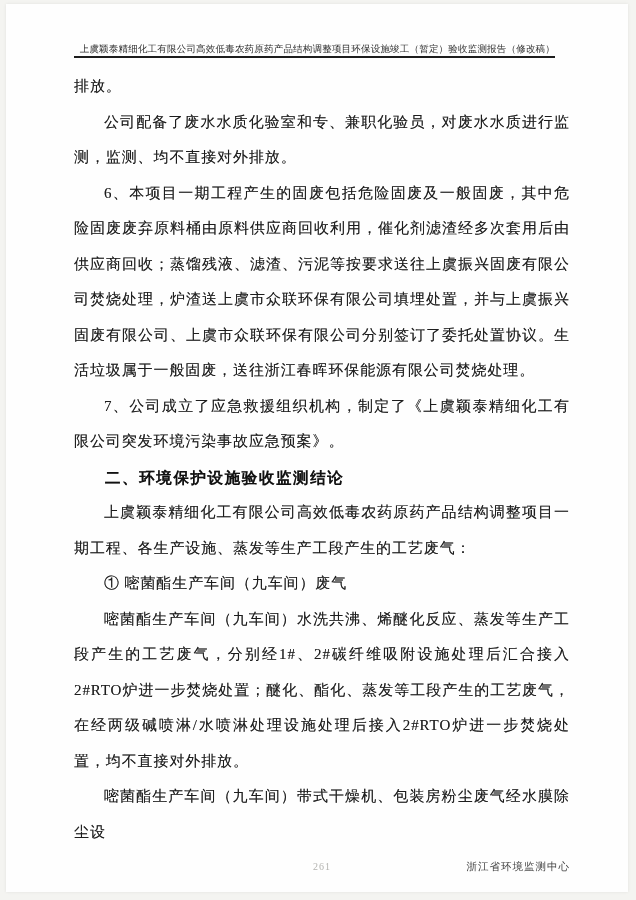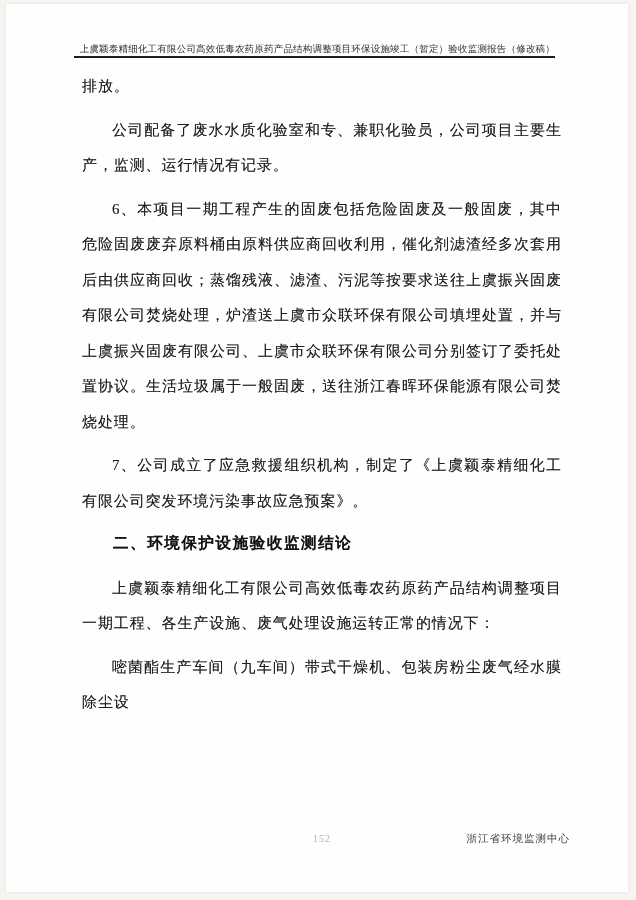--- a/index.html
+++ b/index.html
@@ -23,32 +23,32 @@
     color:#2e2e2e;
     padding-bottom:0;
     border-bottom:2px solid #1d1d1d;
     white-space:nowrap;
     overflow:hidden;
   }
   .doc-body{
     margin:11px 58px 0 68px;
   }
   .doc-body p{
-    margin:8px;
+    margin:0;
     font-size:15px;
     line-height:35.5px;
     letter-spacing:0.9px;
     text-align:justify;
     text-indent:2em;
     color:#1d1d1d;
     text-shadow:0 0 0.5px rgba(40,40,40,0.55);
   }
   .doc-body p.cont{text-indent:0;}
   .doc-body p.sec-heading{
-    font-family:Liberation Mono, monospace;
+    font-family:Liberation Sans, sans-serif;
     font-weight:bold;
     font-size:15.5px;
     letter-spacing:1.6px;
     color:#111;
   }
   .doc-footer{
     position:absolute;
     left:68px;right:58px;top:828px;
     display:flex;
     align-items:baseline;
@@ -59,38 +59,41 @@
     font-size:10px;
     color:#b3b3b0;
     letter-spacing:1px;
   }
   .doc-footer .org{
     flex:1;
     text-align:right;
     font-size:10.5px;
     color:#3c3c3c;
     letter-spacing:1px;
+    margin-top:28px;
   }
 </style>
 </head>
 <body>
 
 <div class="page">
 
   <div class="doc-header">上虞颖泰精细化工有限公司高效低毒农药原药产品结构调整项目环保设施竣工（暂定）验收监测报告（修改稿）</div>
 
   <div class="doc-body">
     <p class="cont">排放。</p>
-    <p>公司配备了废水水质化验室和专、兼职化验员，公司项目主要生产，监测、运行情况有记录。</p>
+    <p>公司配备了废水水质化验室和专、兼职化验员，对废水水质进行监测，监测、均不直接对外排放。</p>
     <p>6、本项目一期工程产生的固废包括危险固废及一般固废，其中危险固废废弃原料桶由原料供应商回收利用，催化剂滤渣经多次套用后由供应商回收；蒸馏残液、滤渣、污泥等按要求送往上虞振兴固废有限公司焚烧处理，炉渣送上虞市众联环保有限公司填埋处置，并与上虞振兴固废有限公司、上虞市众联环保有限公司分别签订了委托处置协议。生活垃圾属于一般固废，送往浙江春晖环保能源有限公司焚烧处理。</p>
     <p>7、公司成立了应急救援组织机构，制定了《上虞颖泰精细化工有限公司突发环境污染事故应急预案》。</p>
     <p class="sec-heading">二、环境保护设施验收监测结论</p>
-    <p>上虞颖泰精细化工有限公司高效低毒农药原药产品结构调整项目一期工程、各生产设施、废气处理设施运转正常的情况下：</p>
+    <p>上虞颖泰精细化工有限公司高效低毒农药原药产品结构调整项目一期工程、各生产设施、蒸发等生产工段产生的工艺废气：</p>
+    <p>① 嘧菌酯生产车间（九车间）废气</p>
+    <p>嘧菌酯生产车间（九车间）水洗共沸、烯醚化反应、蒸发等生产工段产生的工艺废气，分别经1#、2#碳纤维吸附设施处理后汇合接入2#RTO炉进一步焚烧处置；醚化、酯化、蒸发等工段产生的工艺废气，在经两级碱喷淋/水喷淋处理设施处理后接入2#RTO炉进一步焚烧处置，均不直接对外排放。</p>
     <p>嘧菌酯生产车间（九车间）带式干燥机、包装房粉尘废气经水膜除尘设</p>
   </div>
 
   <div class="doc-footer">
     <span class="spacer"></span>
-    <span class="pgnum">152</span>
+    <span class="pgnum">261</span>
     <span class="org">浙江省环境监测中心</span>
   </div>
 
 </div>
 
 </body></html>

